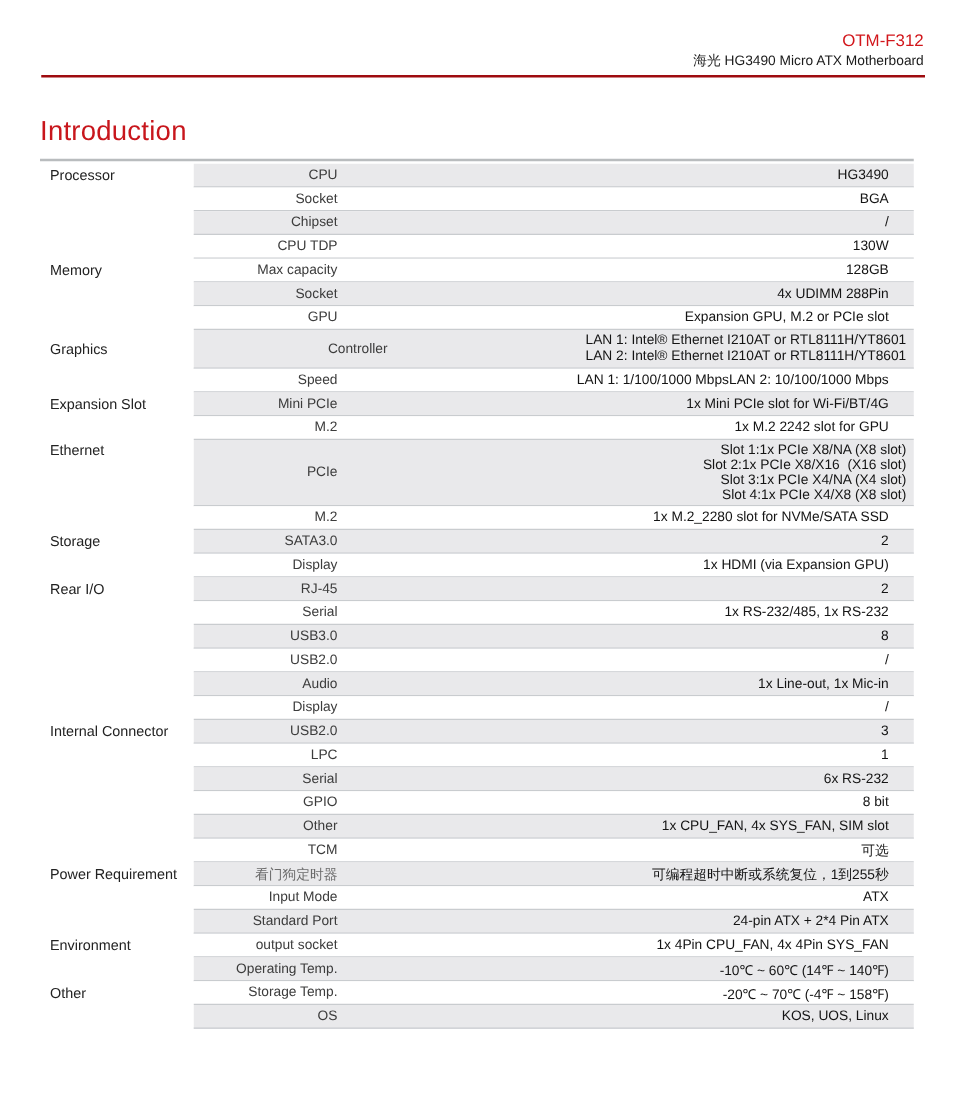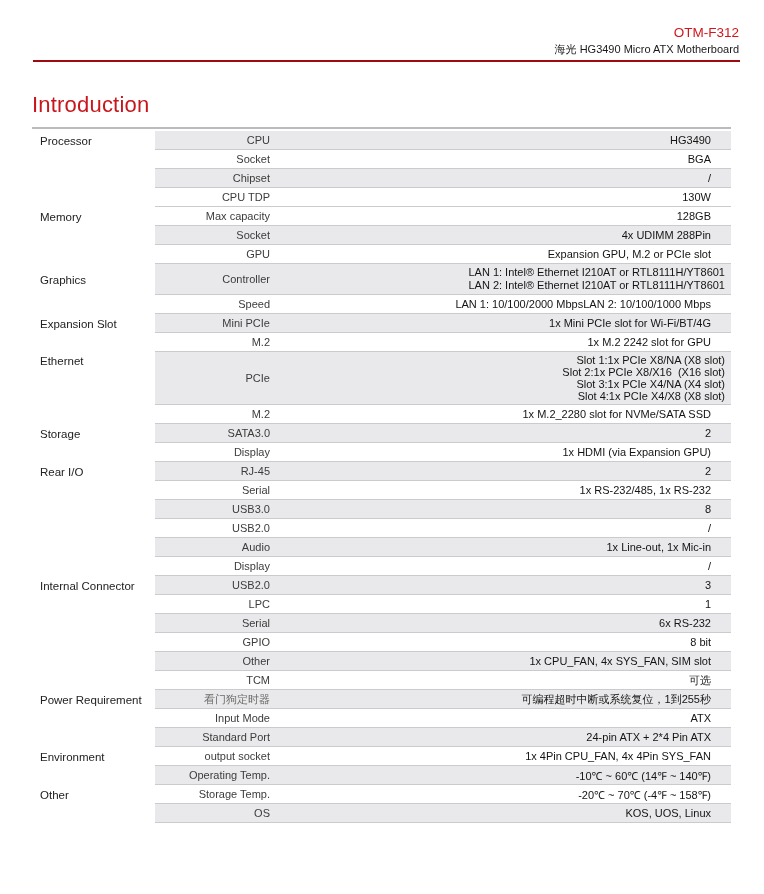--- a/index.html
+++ b/index.html
@@ -38,21 +38,21 @@
   .row.gray .row-content { background:#e9e9eb; }
   .key {
     width:115px; box-sizing:border-box; flex-shrink:0;
     padding-left:9px; color:#3c3c3c;
   }
   .key.serif { font-family:"Liberation Serif", serif; color:#6b6b6b; }
   .vals { flex:1; color:#141414; padding-right:20px; }
   .vals .val-fixed { display:inline-block; width:238px; }
   .vals.lines { padding:2px 6px 2px 0; }
   .vals.lines .line { line-height:12px; white-space:pre; }
-  .row.h2 .row-content { min-height:28px; }
+  .row.h2 .row-content { min-height:28px;padding-left:40px; }
   .row.h2 .vals.lines .line { line-height:13px; }
 </style>
 </head>
 <body>
 
 <div class="header">
   <div class="model">OTM-F312</div>
   <div class="subtitle">海光 HG3490 Micro ATX Motherboard</div>
 </div>
 <div class="red-rule"></div>
@@ -126,21 +126,21 @@
         <div class="vals lines">
           <div class="line">LAN 1: Intel® Ethernet I210AT or RTL8111H/YT8601</div>
           <div class="line">LAN 2: Intel® Ethernet I210AT or RTL8111H/YT8601</div>
         </div>
       </div>
     </div>
     <div class="row white">
       <div class="cat-cell"></div>
       <div class="row-content">
         <span class="key">Speed</span>
-        <div class="vals"><span class="val-fixed">LAN 1: 10/100/2000 Mbps</span><span>LAN 2: 10/100/1000 Mbps</span></div>
+        <div class="vals"><span class="val-fixed">LAN 1: 1/100/1000 Mbps</span><span>LAN 2: 10/100/1000 Mbps</span></div>
       </div>
     </div>
     <div class="row gray">
       <div class="cat-cell">
         <span>Expansion Slot</span>
       </div>
       <div class="row-content">
         <span class="key">Mini PCIe</span>
         <div class="vals"><span>1x Mini PCIe slot for Wi-Fi/BT/4G</span></div>
       </div>

